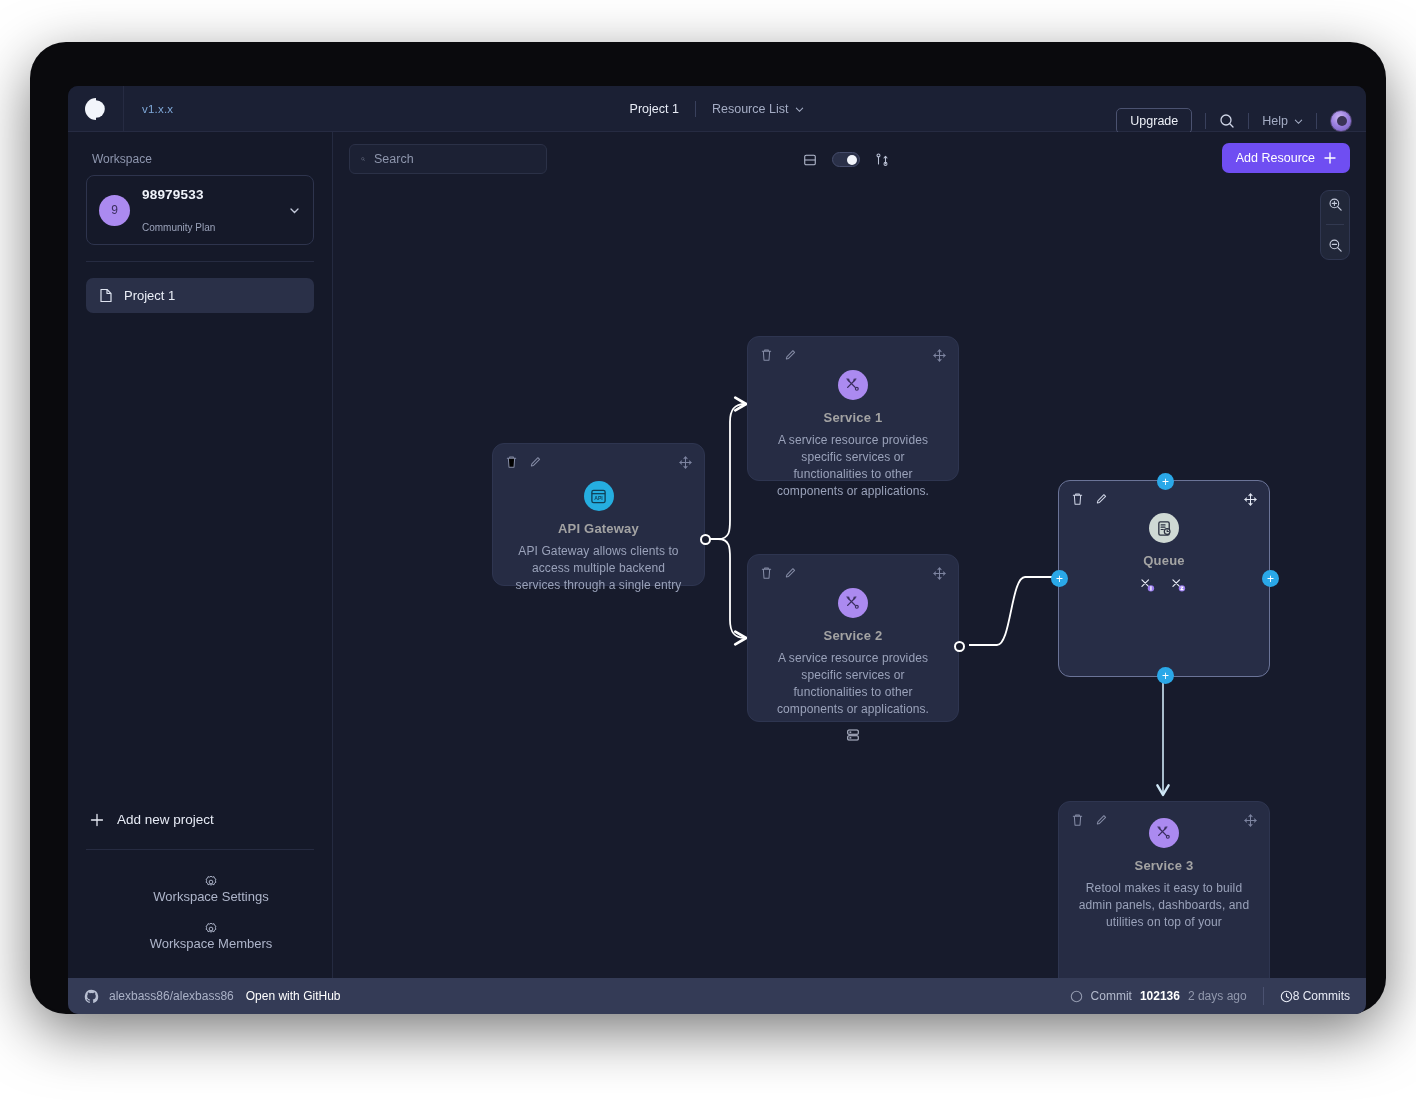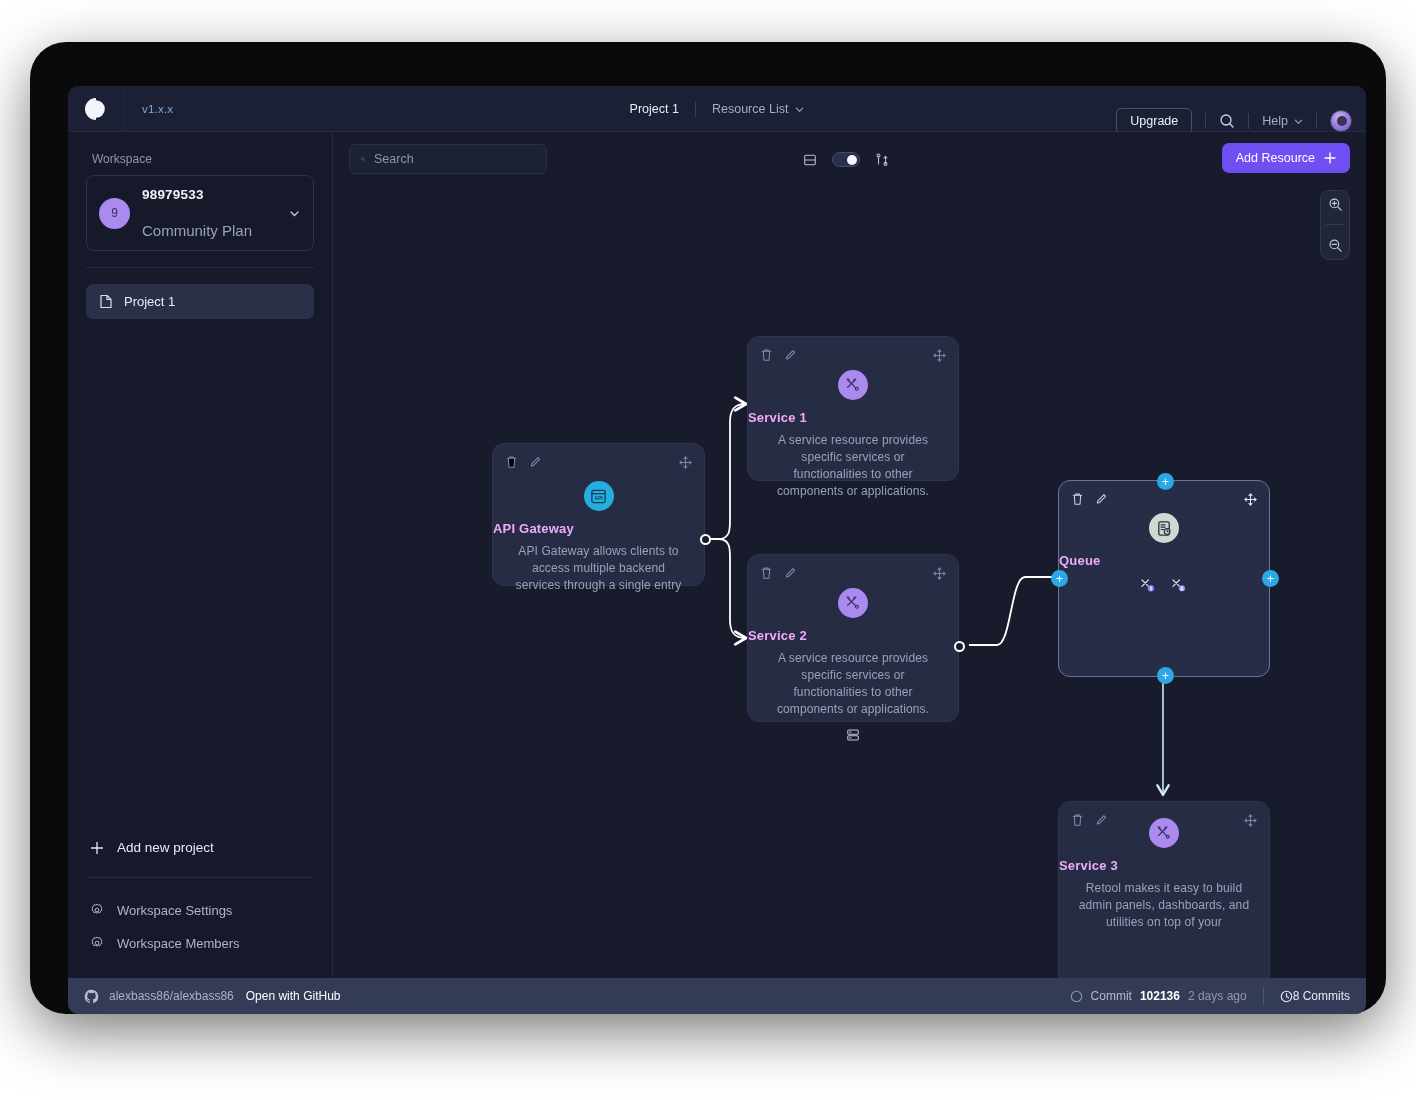--- a/index.html
+++ b/index.html
@@ -83,35 +83,35 @@
     margin: 0 18px; border: 1px solid #2e344d; border-radius: 8px;
     padding: 11px 12px; display: flex; align-items: center; gap: 12px; cursor: pointer;
   }
   .ws-avatar {
     width: 31px; height: 31px; border-radius: 50%; background: #ab8af0;
     display: flex; align-items: center; justify-content: center;
     font-size: 12px; color: #3b2f5f;
   }
   .ws-txt { flex: 1; min-width: 0; }
   .ws-name { font-size: 13.5px; color: #f0f3fa; font-weight: bold; letter-spacing: .2px; }
-  .ws-plan { font-size: 15px; color: #9aa2b9; margin-top: 20px; }
+  .ws-plan { font-size: 10px; color: #9aa2b9; margin-top: 20px; }
   .hr { height: 1px; background: #262b41; margin: 16px 18px; }
   .proj-item {
     margin: 0 18px; border-radius: 7px; background: #2a3048;
     padding: 10px 13px; display: flex; align-items: center; gap: 11px; cursor: pointer;
   }
   .proj-item-label { font-size: 13px; color: #eaeef7; }
   .spacer { flex: 1; }
   .add-proj {
     margin: 0 18px 0 22px; display: flex; align-items: center; gap: 13px;
     font-size: 13.5px; color: #e7ebf5; padding: 6px 0; cursor: pointer;
   }
   .ws-link {
-    margin-left: 22px; display: flex; align-items: flex-start; gap: 13px;
-    font-size: 13px; color: #aeb5ca; padding: 9px 0; cursor: pointer;
+    margin-left: 22px; display: flex; align-items: center; 
+    font-size: 13px; color: #aeb5ca; padding: 9px 0; cursor: pointer; flex-direction: column;
   }
   
   #canvas {
     position: absolute; left: 265px; top: 46px; right: 0; bottom: 36px;
     background: #171b2c; overflow: hidden;
   }
   #toolbar { position: absolute; left: 0; top: 0; right: 0; height: 60px; }
   .search-wrap {
     position: absolute; left: 16px; top: 12px; width: 198px; height: 30px; border-radius: 13px;
   }
@@ -153,21 +153,21 @@
     background: #262c44; border: 1px solid #2e3550;
   }
   .node.sel { border: 1px solid #6b7498; background: #272d46; }
   .node .bar { position: absolute; left: 12px; top: 11px; display: flex; gap: 11px; }
   .node .grip { position: absolute; right: 12px; top: 11px; }
   .node-icon {
     width: 30px; height: 30px; border-radius: 50%;
     display: flex; align-items: center; justify-content: center; margin: 0 auto;
   }
   .node-title {
-    font-size: 13px; color: #f0abfc; font-weight: bold;
+    text-align: center; font-size: 13px; color: #a3a3a3; font-weight: bold;
     margin-top: 10px; letter-spacing: .2px;
   }
   .node-desc {
     text-align: center; font-size: 12px; color: #9aa2ba; line-height: 17px;
     margin: 7px 16px 0; letter-spacing: .1px;
   }
   .node-foot { display: flex; justify-content: center; gap: 14px; margin-top: 10px; }
   .port {
     position: absolute; width: 17px; height: 17px; border-radius: 50%;
     background: #2aa8e8; display: flex; align-items: center; justify-content: center;

